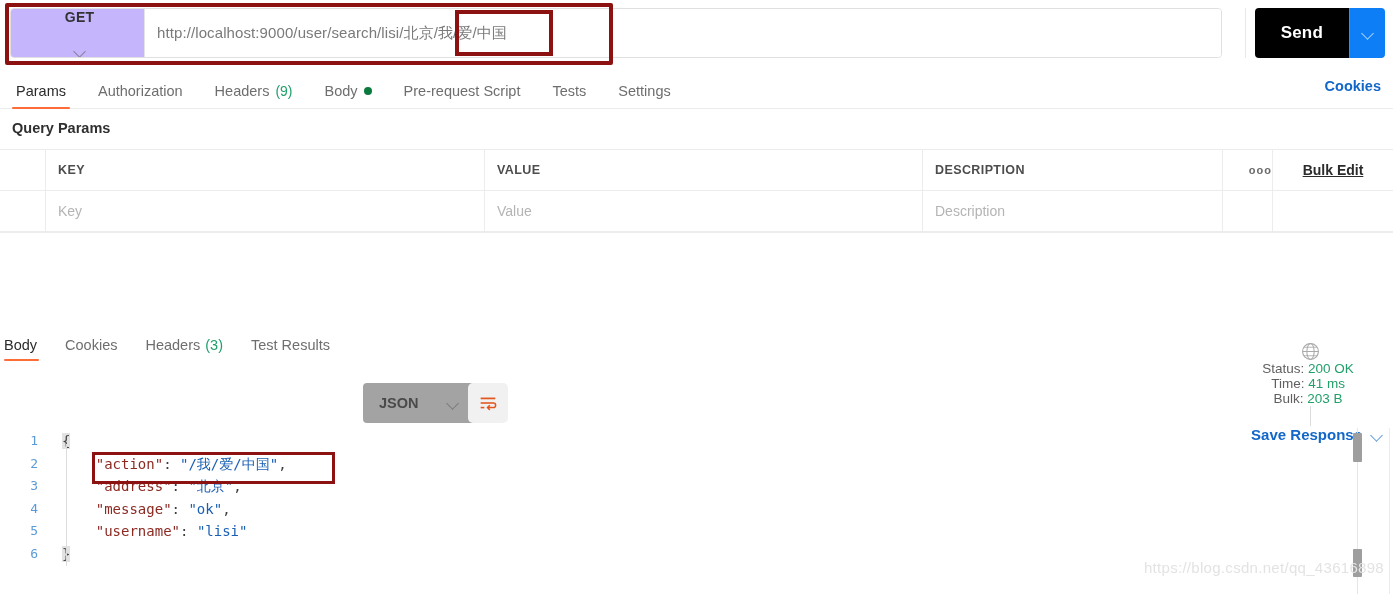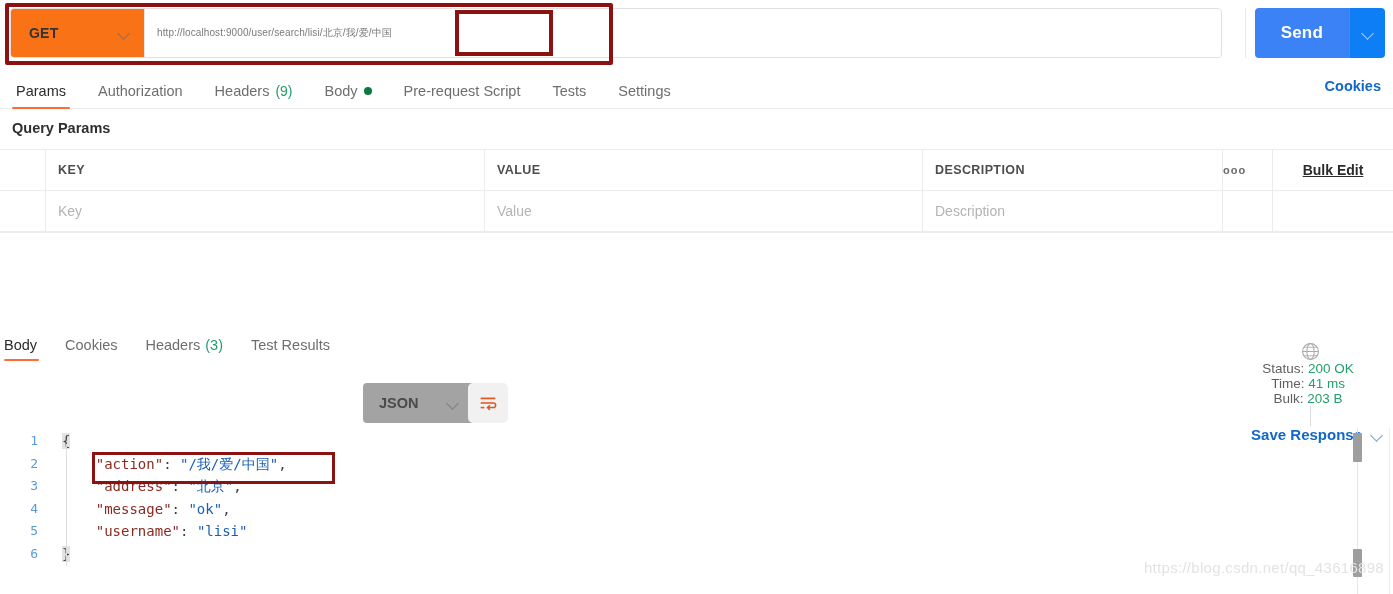--- a/index.html
+++ b/index.html
@@ -19,48 +19,48 @@
   }
   .url-group {
     position: absolute; left: 10px; top: 8px;
     width: 1212px; height: 50px;
     display: flex; align-items: stretch;
     border: 1px solid #e0e0e0; border-radius: 4px;
     background: #fafafa; overflow: hidden;
   }
   .method-select {
     width: 134px; display: flex; align-items: center; justify-content: space-between;
-    padding: 0 14px 0 18px; background: #f97316;
+    padding: 0 14px 0 18px; background: #c4b5fd;
     border-right: 1px solid #e4e4e4;
     font-size: 14.5px; color: #3c3c3c; letter-spacing: .2px;
-    cursor: pointer; user-select: none;
+    cursor: pointer; user-select: none; flex-direction: column;
   }
   .method-select .mlabel { font-weight: 600; font-size: 14px; color: #333; }
   .chev {
     width: 12px; height: 12px; position: relative; opacity:.65;
   }
   .chev::before{
     content:""; position:absolute; left:1px; top:2px; width:8px; height:8px;
     border-right:1.6px solid #666; border-bottom:1.6px solid #666;
     transform: rotate(45deg);
   }
   .url-input {
     flex: 1; display: flex; align-items: center; padding-left: 12px;
-    background: #fff; font-size: 10px; color: #7a7a7a; white-space: nowrap;
+    background: #fff; font-size: 15px; color: #7a7a7a; white-space: nowrap;
     overflow: hidden;
     text-align: right;
   }
   .url-input .urltext { letter-spacing: .1px; }
 
   .send-wrap {
     position: absolute; right: 8px; top: 8px;
     display: flex; align-items: stretch; height: 50px;
   }
   .send-btn {
-    background: #3b82f6; color: #fff; font-size: 17px; font-weight: 700;
+    background: #000000; color: #fff; font-size: 17px; font-weight: 700;
     border: none; border-radius: 4px 0 0 4px;
     padding: 0 26px; cursor: pointer; letter-spacing: .2px;
   }
   .send-caret {
     background: #0d7ef5; border-radius: 0 4px 4px 0; width: 36px;
     display: flex; align-items: center; justify-content: center; cursor: pointer;
     border-left: 1px solid #2f90f7;
   }
   .send-caret .chev::before { border-color: #fff; }
   .header-divider {
@@ -108,21 +108,21 @@
   }
   .prow { display: flex; height: 41px; border-bottom: 1px solid #ececec; }
   .pcell {
     display: flex; align-items: center; border-right: 1px solid #ececec;
     padding-left: 12px; font-size: 13px;
   }
   .pcell.chk { width: 46px; border-right: 1px solid #ececec; padding: 0; }
   .pcell.key { width: 439px; }
   .pcell.val { width: 438px; }
   .pcell.desc { flex: 1; }
-  .pcell.dots { width: 50px; justify-content: flex-start; padding-left: 0; }
+  .pcell.dots { width: 50px; justify-content: flex-end; padding-left: 0; }
   .pcell.bulk { width: 120px; justify-content: center; padding-left: 0; border-right: none; cursor: pointer; text-decoration: underline; }
   .hdr .pcell { font-size: 12.5px; font-weight: 700; color: #4d4d4d; letter-spacing: .4px; }
   .hdr .bulk { font-weight: 700; color: #2b2b2b; font-size: 14px; letter-spacing: 0; }
   .dots-icon { letter-spacing: 1px; color: #6b6b6b; font-size: 11px; }
   .ph { color: #b4b4b4; font-size: 14px; }
 
   
   .resp-sep { position: absolute; left: 0; top: 232px; width: 1393px; height: 1px; background: #ececec; }
   .resp-tabs {
     position: absolute; left: 0; top: 337px; width: 1393px; height: 35px;

